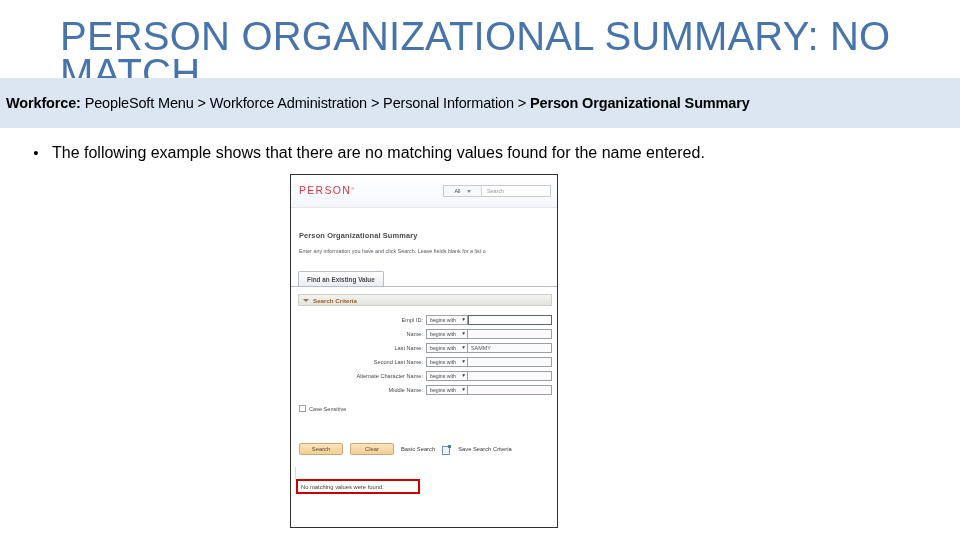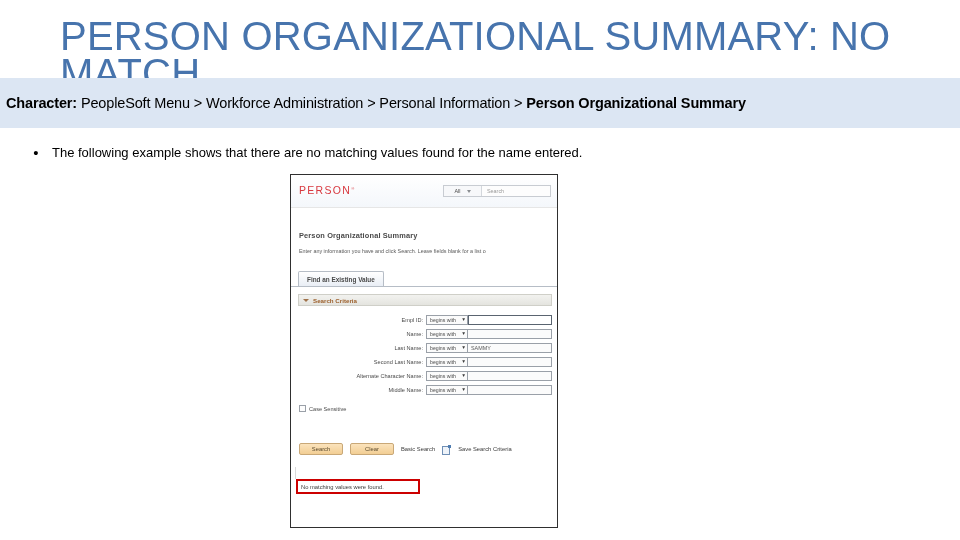--- a/index.html
+++ b/index.html
@@ -65,21 +65,21 @@
   }
   #bullet-mark {
     font-size: 15px;
     line-height: 20px;
     color: #000;
     width: 12px;
     text-align: center;
     flex: none;
   }
   #bullet-text {
-    font-size: 13px;
+    font-size: 16px;
     line-height: 20px;
     color: #000;
     white-space: nowrap;
   }
 
   
   #ps-shot {
     position: absolute;
     left: 290px;
     top: 174px;
@@ -381,21 +381,21 @@
     background: #d9d9d9;
   }
 </style>
 </head>
 <body>
 
 <div id="slide-title">PERSON ORGANIZATIONAL SUMMARY: NO MATCH</div>
 
 <div id="nav-band"></div>
 <div id="nav-line">
-  <span class="bold">Character:</span><span class="reg"> PeopleSoft Menu &gt; Workforce Administration &gt; Personal Information &gt; </span><span class="bold">Person Organizational Summary</span>
+  <span class="bold">Workforce:</span><span class="reg"> PeopleSoft Menu &gt; Workforce Administration &gt; Personal Information &gt; </span><span class="bold">Person Organizational Summary</span>
 </div>
 
 <div id="bullet-row">
   <div id="bullet-mark">•</div>
   <div id="bullet-text">The following example shows that there are no matching values found for the name entered.</div>
 </div>
 
 <div id="ps-shot">
   <div id="ps-inner">
 

